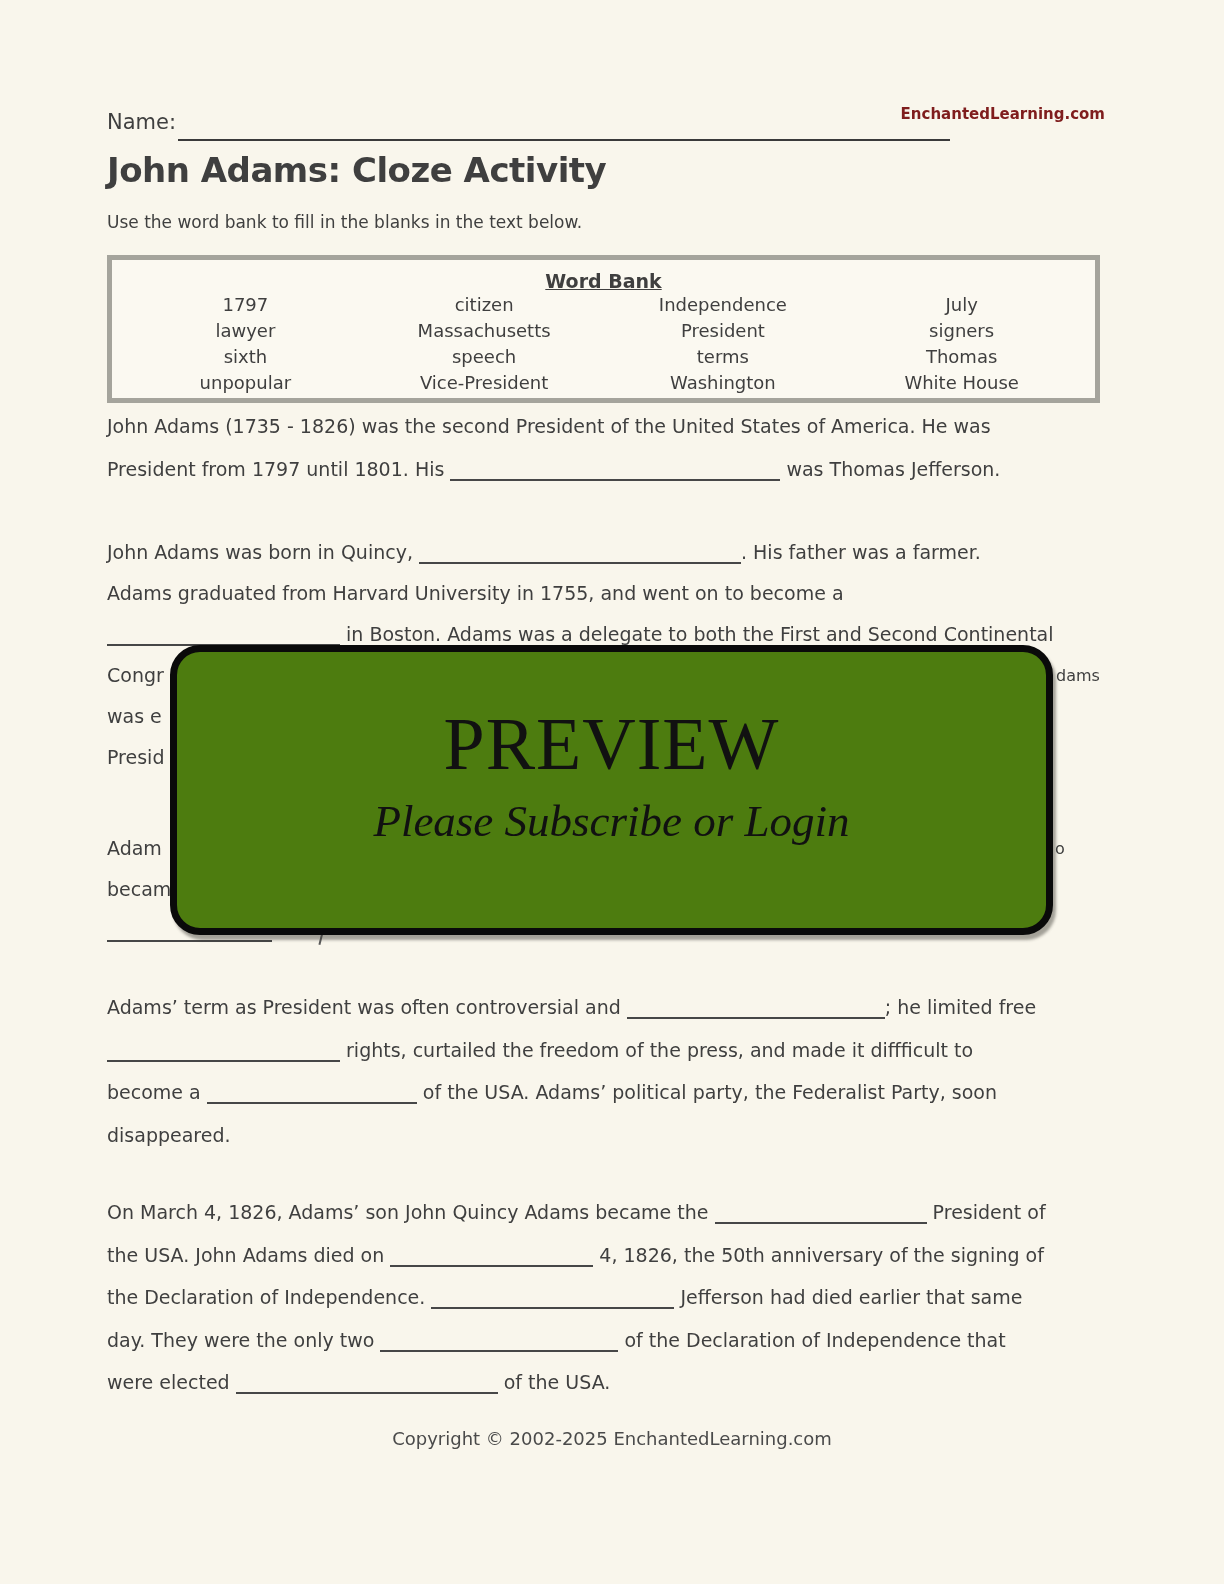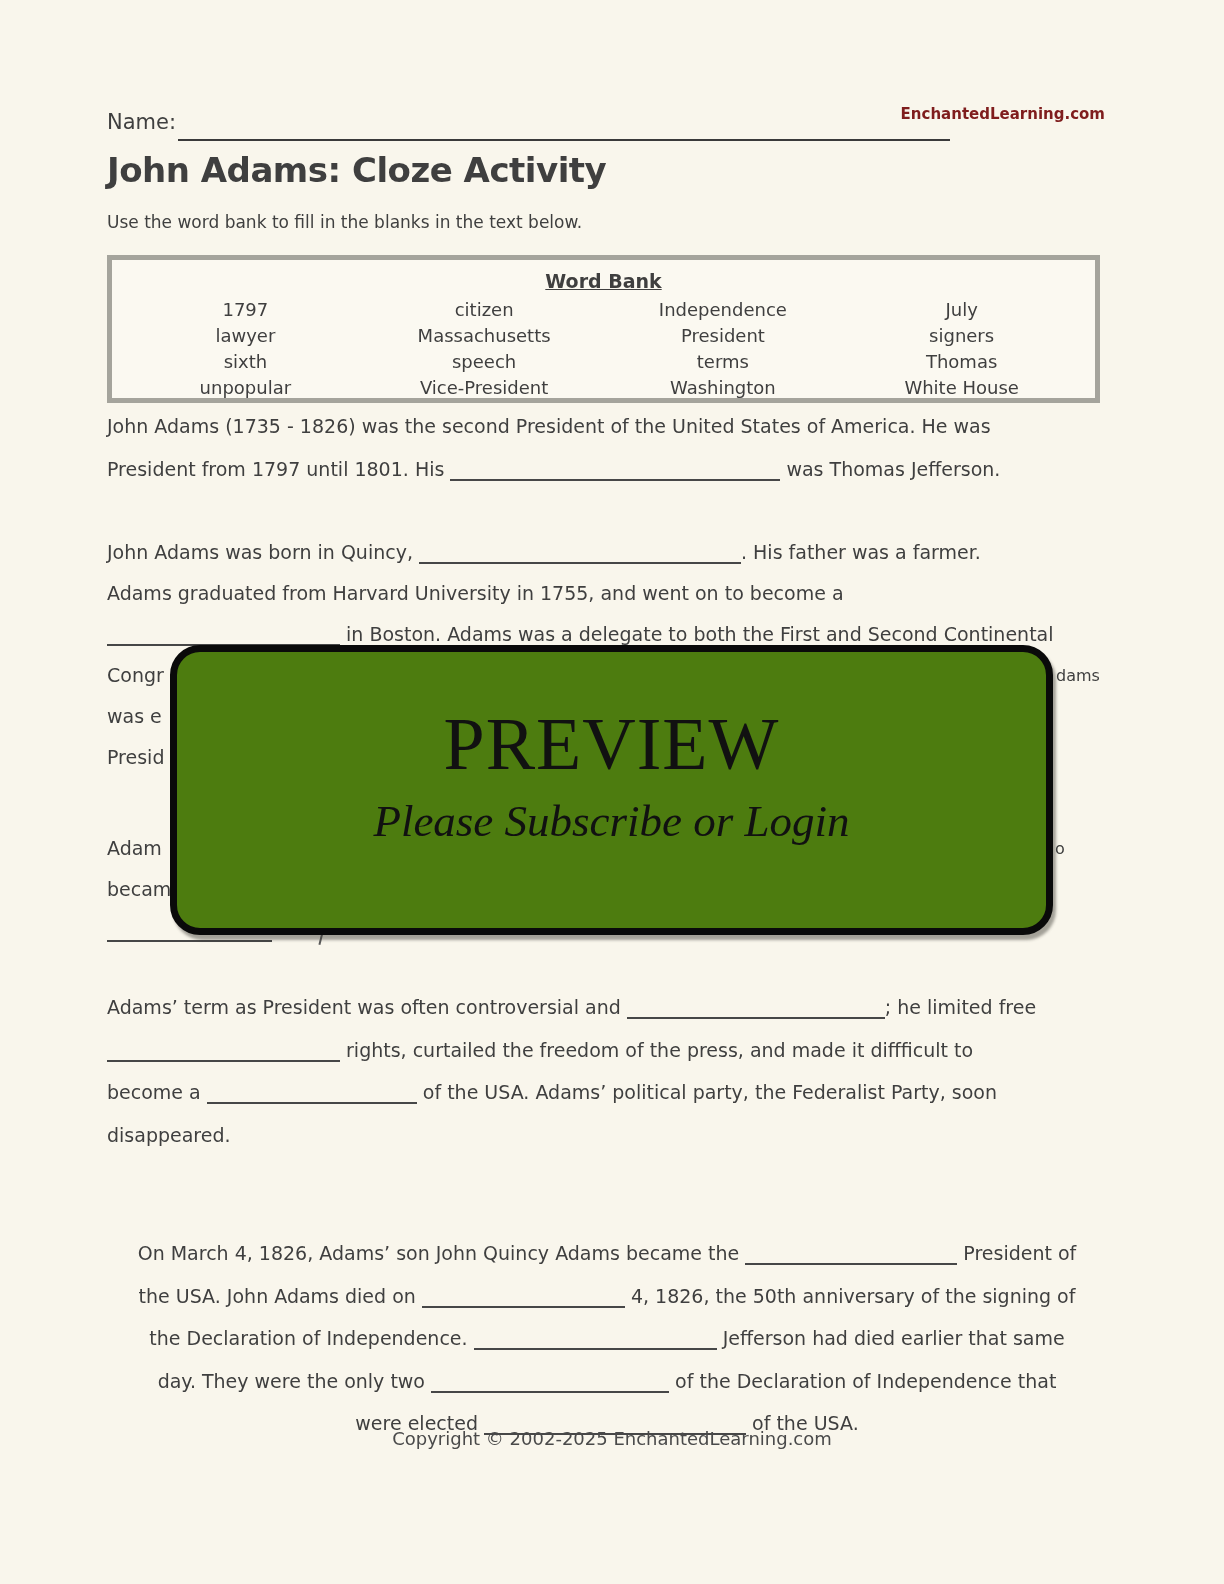--- a/index.html
+++ b/index.html
@@ -23,31 +23,31 @@
   .instructions { left:107px; top:212px; font-size:17px; }
 
   
   .wordbank {
     left:107px; top:255px; width:993px; height:148px;
     border:5px solid #a5a49c; background:#fbf9f1;
   }
   .wb-title { text-align:center; margin-top:10px; font-size:19px; font-weight:bold; text-decoration:underline; }
   .wb-grid {
     display:grid; grid-template-columns:repeat(4,1fr);
-    margin-top:5px; padding:0 14px;
+    padding:0 14px;
     font-size:18px; line-height:26px; text-align:center;
   }
 
   
   .para { left:107px; width:1000px; font-size:19px; white-space:nowrap; }
   .p1 { top:405px; line-height:43px; }
   .p2 { top:532px; line-height:41px; }
   .p3 { top:828px; line-height:41px; }
   .p4 { top:986px; line-height:42.5px; }
-  .p5 { top:1232px; line-height:42.5px;text-align:center; }
+  .p5 { top:1191px; line-height:42.5px; }
 
   .blank {
     display:inline-block; height:26px; vertical-align:-5px;
     border-bottom:2px solid #474747;
   }
   .frag-right { position:absolute; font-size:16px; line-height:41px; white-space:nowrap; }
   .stray-mark { left:320px; top:932px; width:2px; height:13px; background:#5a5a5a; transform:rotate(14deg); }
 
   
   .preview-box {

